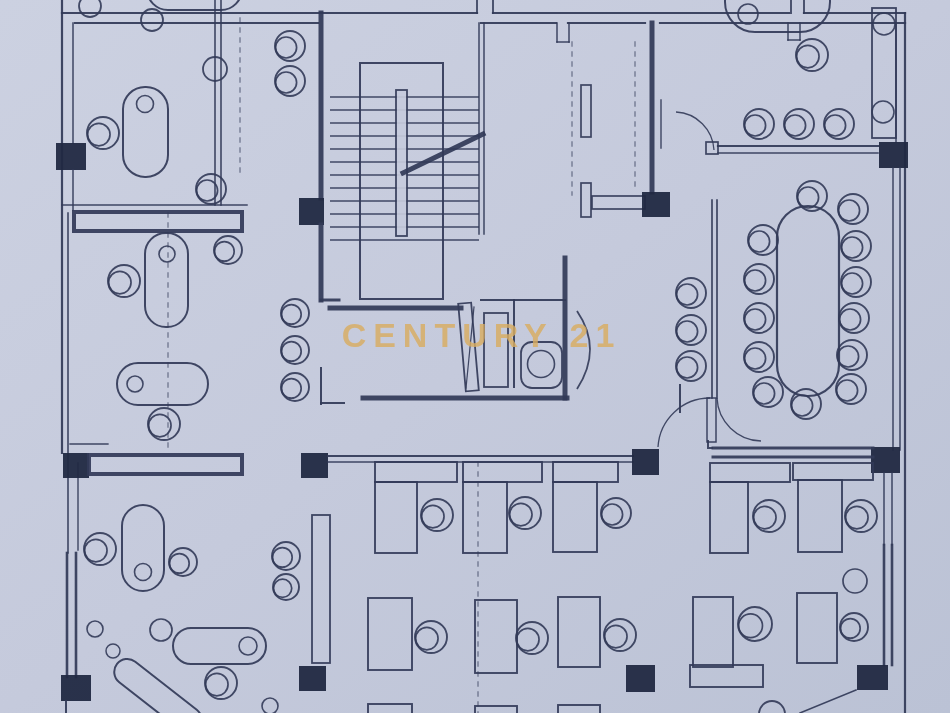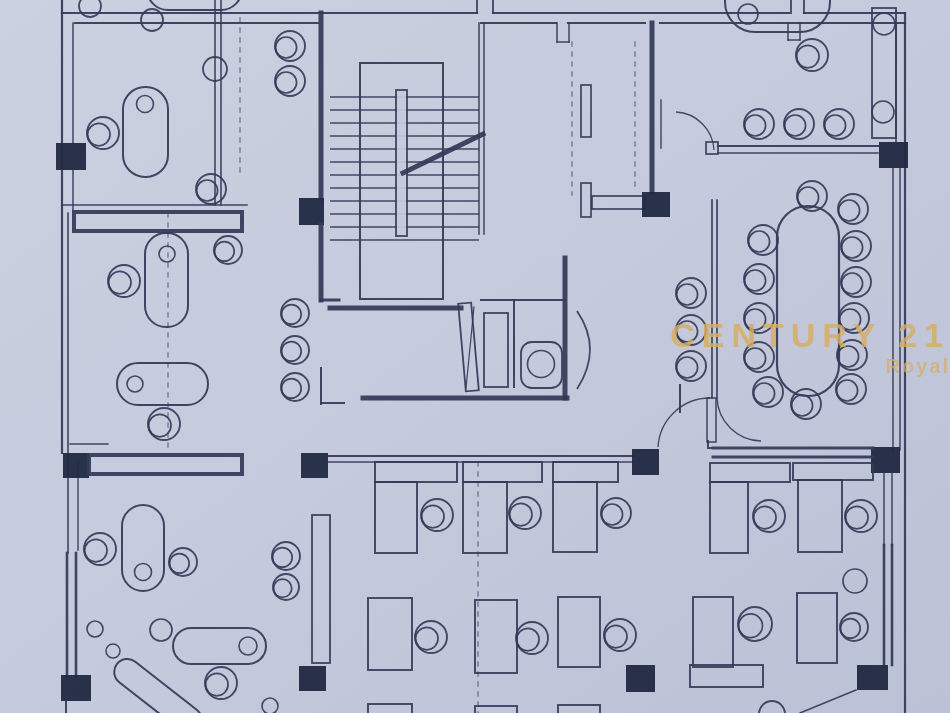--- a/index.html
+++ b/index.html
@@ -7,21 +7,21 @@
     position:relative;
     width:950px;height:713px;
     overflow:hidden;
     background:#c6cbdd;
     font-family:"Liberation Sans", sans-serif;
   }
   .plan-svg{position:absolute;inset:0;display:block;}
   .watermark{
     position:absolute;
     left:0;right:0;top:318px;
-    text-align:right;
+    text-align:center;
     pointer-events:none;
     opacity:0.82;
     z-index:5;
     margin-left:13px;
   }
   .wm-line1{
     font-size:34px;
     font-weight:bold;
     letter-spacing:7px;
     line-height:1.0;
@@ -385,15 +385,14 @@
         <g>
           <circle cx="854" cy="627" r="14" fill="none" stroke="#323a58" stroke-width="1.9" opacity="0.9"></circle>
           <circle cx="850.36" cy="628.4" r="9.799999999999999" fill="none" stroke="#323a58" stroke-width="1.7" opacity="0.9"></circle>
         </g>
         <circle cx="855" cy="581" r="12" fill="none" stroke="#323a58" stroke-width="1.7" opacity="0.9"></circle>
       </g>
   </svg>
 
   <div class="watermark" style="color: rgb(217, 173, 98);">
     <div class="wm-line1">CENTURY 21</div>
-    <div class="wm-line2">Royal</div>
   </div>
 </div>
 
 </body></html>

